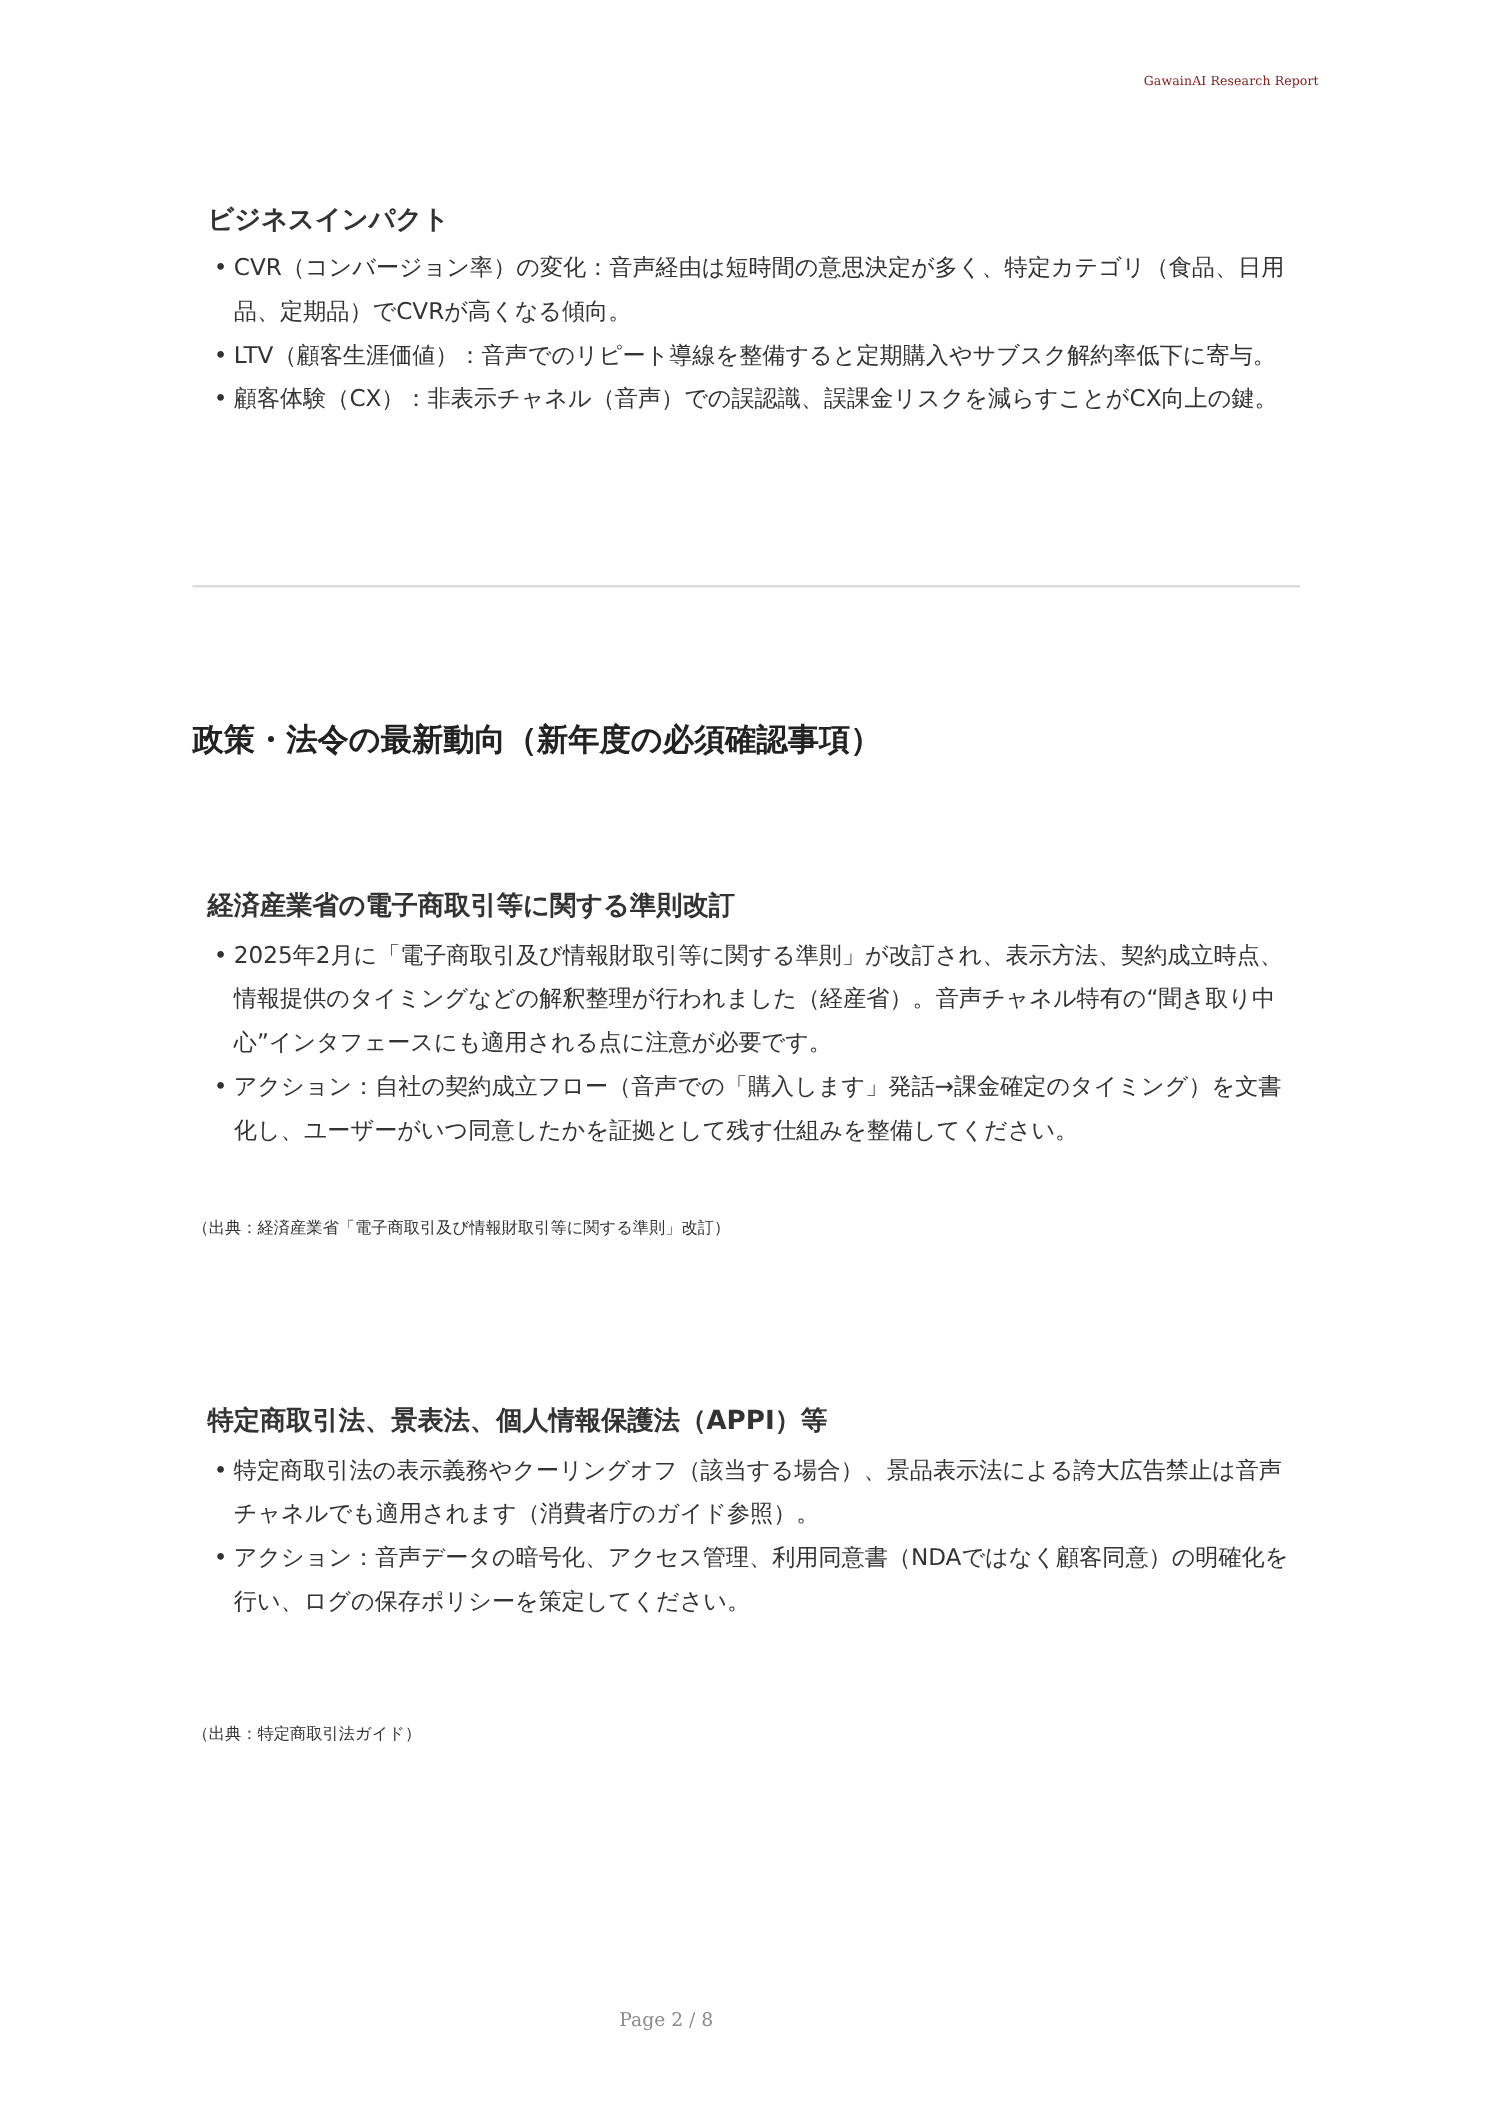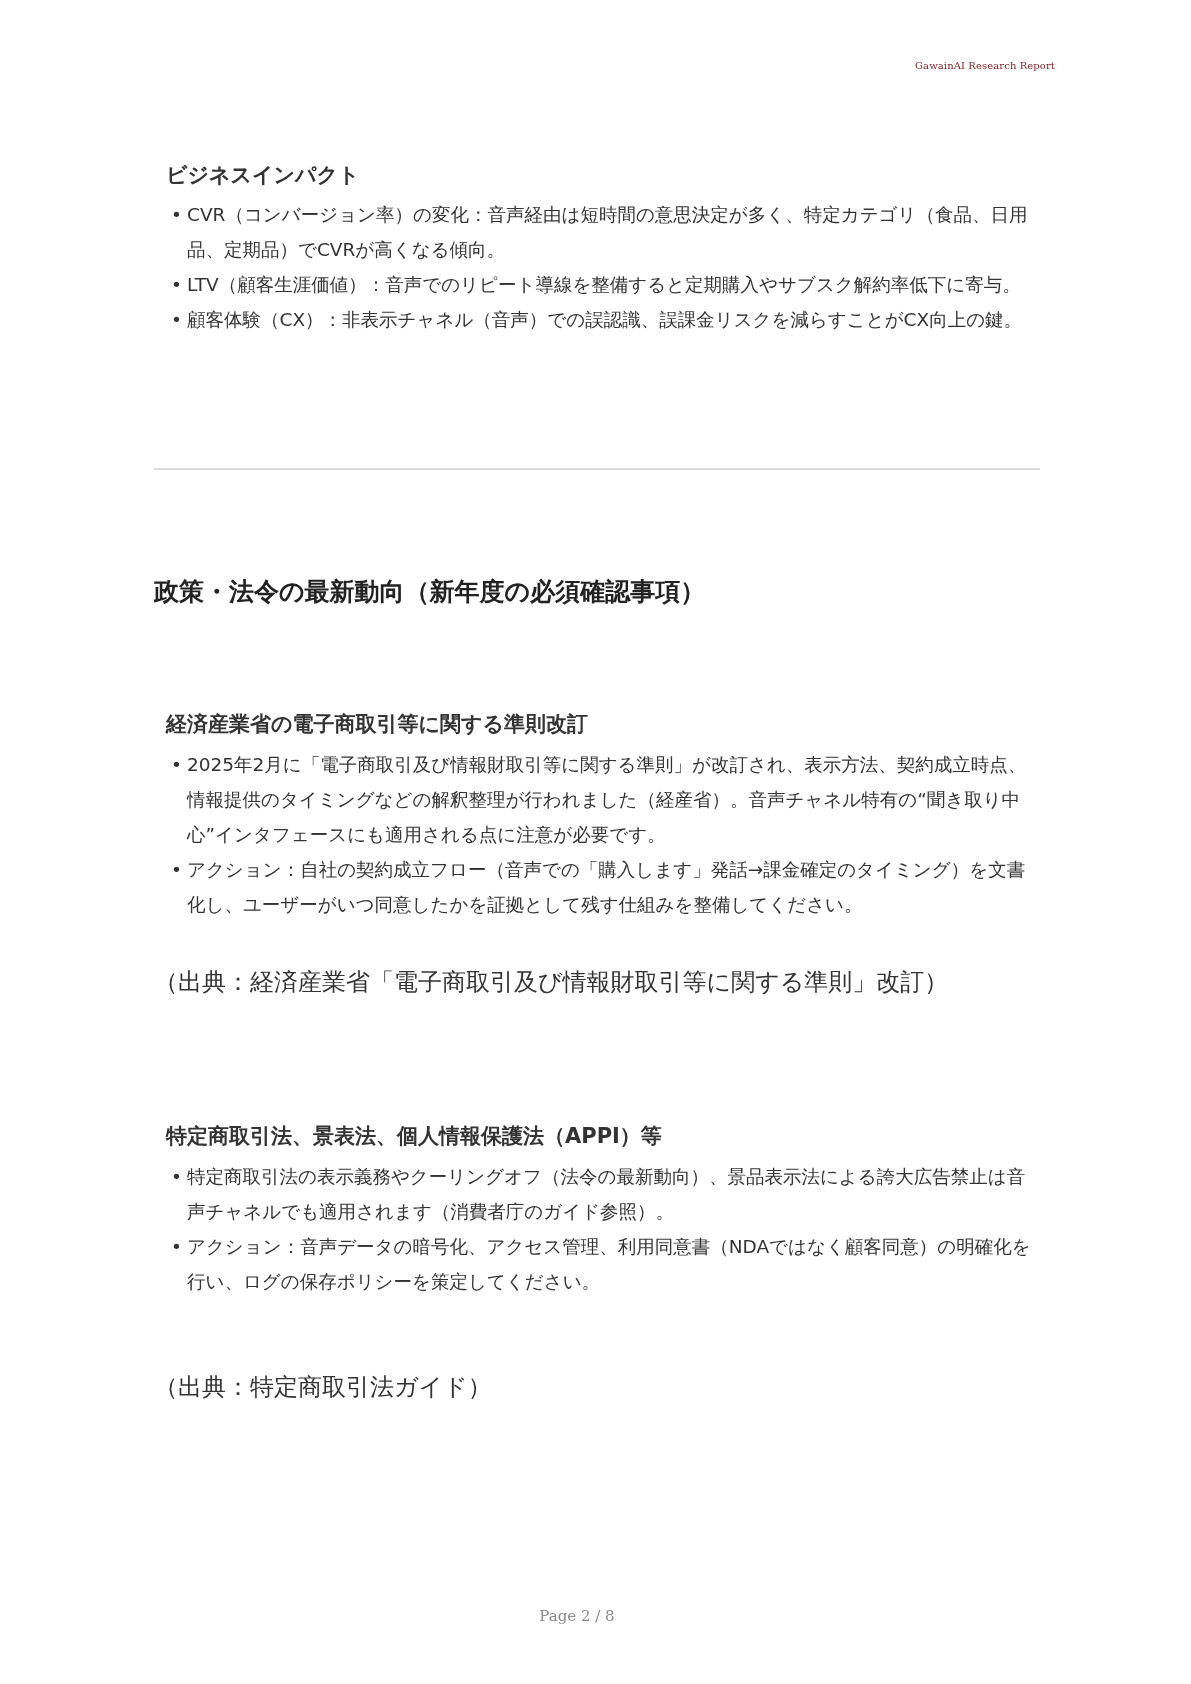--- a/index.html
+++ b/index.html
@@ -27,21 +27,20 @@
     }
     .page-footer {
       position: absolute;
       top: 1607px;
       left: 0;
       width: 1066px;
       text-align: center;
       font-family: "DejaVu Serif", "Liberation Serif", serif;
       font-size: 15px;
       color: #8a8a8a;
-      padding-left: 44px;
     }
     .content {
       position: absolute;
       left: 154px;
       top: 0;
       width: 886px;
     }
     h2.section-title {
       position: absolute;
       left: 0;
@@ -80,21 +79,21 @@
       content: "•";
       position: absolute;
       left: 17px;
       top: 0;
       color: #333333;
     }
     .source-note {
       position: absolute;
       left: 0;
       margin: 0;
-      font-size: 24px;
+      font-size: 13px;
       line-height: 35px;
       color: #333333;
       white-space: nowrap;
     }
     .divider {
       position: absolute;
       left: 0;
       top: 468px;
       width: 886px;
       height: 0;
@@ -125,21 +124,21 @@
   <ul class="bullets" style="top:747px;">
     <li>2025年2月に「電子商取引及び情報財取引等に関する準則」が改訂され、表示方法、契約成立時点、情報提供のタイミングなどの解釈整理が行われました（経産省）。音声チャネル特有の“聞き取り中心”インタフェースにも適用される点に注意が必要です。</li>
     <li>アクション：自社の契約成立フロー（音声での「購入します」発話→課金確定のタイミング）を文書化し、ユーザーがいつ同意したかを証拠として残す仕組みを整備してください。</li>
   </ul>
 
   <p class="source-note" style="top:965px;">（出典：経済産業省「電子商取引及び情報財取引等に関する準則」改訂）</p>
 
   <h3 class="sub-title" style="top:1110px;">特定商取引法、景表法、個人情報保護法（APPI）等</h3>
 
   <ul class="bullets" style="top:1159px;">
-    <li>特定商取引法の表示義務やクーリングオフ（法令の最新動向）、景品表示法による誇大広告禁止は音声チャネルでも適用されます（消費者庁のガイド参照）。</li>
+    <li>特定商取引法の表示義務やクーリングオフ（該当する場合）、景品表示法による誇大広告禁止は音声チャネルでも適用されます（消費者庁のガイド参照）。</li>
     <li>アクション：音声データの暗号化、アクセス管理、利用同意書（NDAではなく顧客同意）の明確化を行い、ログの保存ポリシーを策定してください。</li>
   </ul>
 
   <p class="source-note" style="top:1370px;">（出典：特定商取引法ガイド）</p>
 
 </div>
 
 <div class="page-footer">Page 2 / 8</div>
 
 </body></html>

